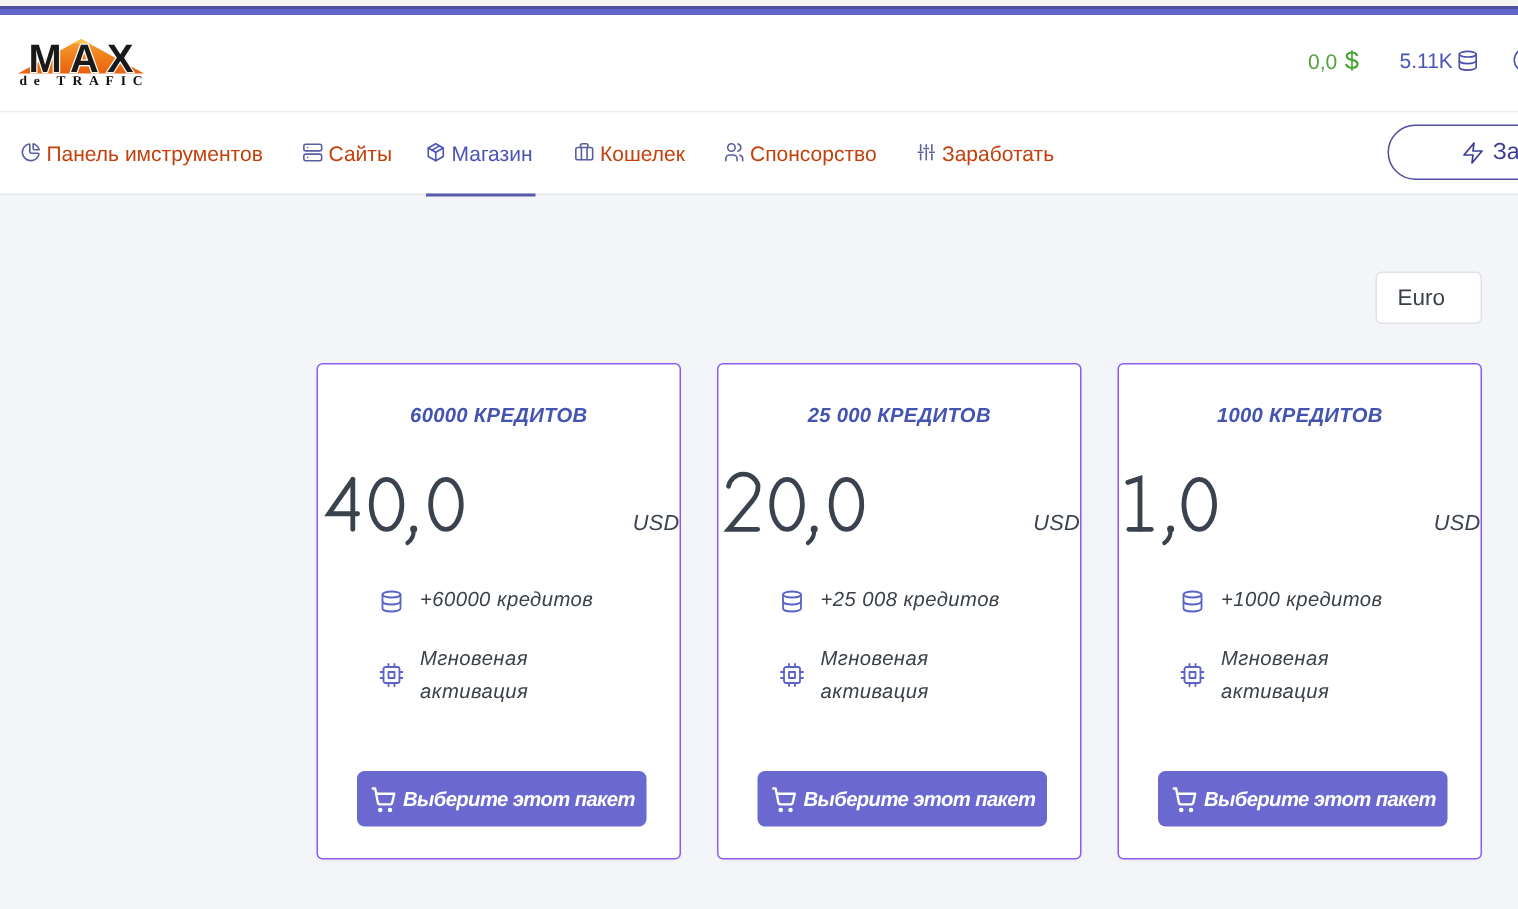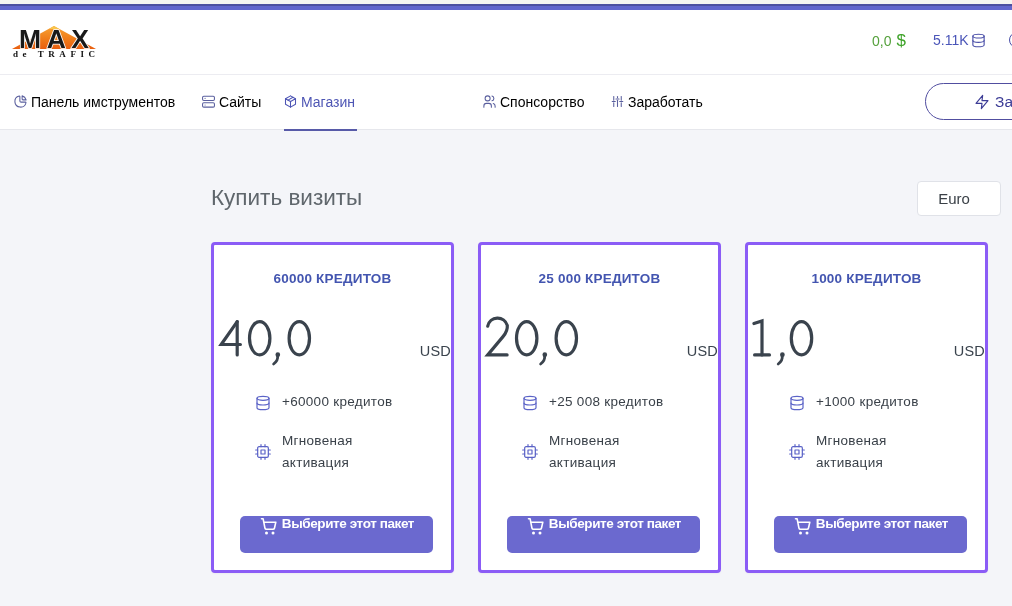--- a/index.html
+++ b/index.html
@@ -15,45 +15,45 @@
   
   #header { top:10px; left:0; width:1012px; height:65px; background:#ffffff; border-bottom:1px solid #ececf1; }
   #bal1 { top:31px; left:872px; font-size:14px; color:#55a13c; }
   #bal1 b { font-size:17px; font-weight:400; color:#3fa32a; margin-left:5px; }
   #bal2 { top:32px; left:933px; font-size:14px; color:#4a55b8; }
   #dbicon { top:33px; left:971px; }
   #fragment { top:32px; left:1009px; width:16px; height:16px; border:1.6px solid #4a4fa8; border-radius:50%; background:#fff; }
 
   
   #nav { top:75px; left:0; width:1012px; height:55px; background:#ffffff; border-bottom:1px solid #e6e7ec; }
-  .navitem { position:absolute; top:74px; height:55px; display:flex; align-items:center; gap:3px; font-size:14px; color:#000000; }
+  .navitem { position:absolute; top:74px; height:55px; display:flex; align-items:center; gap:3px; font-size:14px; color:#c2410c; }
   .navitem svg { stroke:#5a5f9e; }
   .navitem.active { color:#4d55b4; }
   .navitem.active svg { stroke:#4d55b4; }
   #underline { top:129px; left:284px; width:73px; height:2px; background:#575aa8; }
   #pill { top:83px; left:925px; width:200px; height:37px; border:1px solid #514ea0; border-radius:19px; background:#fff; display:flex; align-items:center; justify-content:center; gap:5px; padding-left:2px; font-size:15.5px; color:#3c3c96; }
 
   
   #h1 { top:185px; left:211px; font-size:22.5px; color:#5f666c; }
-  #euro { top:181px; left:917px; width:84px; height:35px; background:#fff; border:1px solid #e0e2e8; border-radius:4px; display:flex; align-items:center; justify-content:center; padding-right:10px; font-size:15px; color:#3a4047; }
+  #euro { top:181px; left:917px; width:71px; height:35px; background:#fff; border:1px solid #e0e2e8; border-radius:4px; display:flex; align-items:center; justify-content:center; padding-right:10px; font-size:15px; color:#3a4047; }
 
   #cards { top:242px; left:211px; width:777px; display:flex; gap:24px; }
-  .card { position:relative; flex:1; height:331px; background:#fff; border:3px solid #8b5cf6; border-radius:4px; box-shadow:0 1px 2px rgba(30,30,60,0.04); }
+  .card { position:relative; flex:1; height:331px; background:#fff; border:1px solid #8b5cf6; border-radius:4px; box-shadow:0 1px 2px rgba(30,30,60,0.04);font-style:italic; }
   .ctitle { position:absolute; left:0; right:0; text-align:center; font-size:13.5px; font-weight:700; letter-spacing:0.2px; color:#4355b0; }
   .ctitle { top:26px; }
   .cprice { position:absolute; top:75px; left:4.5px; right:0; display:flex; align-items:flex-end; justify-content:space-between; }
   .cprice svg { overflow:visible; }
   .usd { font-size:14.5px; color:#3a434d; letter-spacing:0.2px; margin-bottom:5.9px; margin-left:0; line-height:1.15; }
   .feat-icon { position:absolute; left:41px; }
   .feat-text { position:absolute; left:68px; font-size:13.5px; letter-spacing:0.3px; line-height:22px; color:#3a4149; }
   .row1-icon { top:149.5px; }
   .row1-text { top:146.4px; }
   .row2-icon { top:199.1px; }
   .row2-text { top:185.2px; }
-  .cbtn { position:absolute; left:26.3px; top:271.3px; width:192.3px; height:36.8px; background:#6b69cf; border-radius:5px; display:flex; justify-content:center; gap:3px; color:#fff; font-size:13.5px; font-weight:700; letter-spacing:-0.4px; }
+  .cbtn { position:absolute; left:26.3px; top:271.3px; width:192.3px; height:36.8px; background:#6b69cf; border-radius:5px; display:flex; align-items:center; justify-content:center; gap:3px; color:#fff; font-size:13.5px; font-weight:700; letter-spacing:-0.4px; }
 </style>
 </head>
 <body>
 <div id="page">
   <div class="abs" id="strip0"></div>
   <div class="abs" id="stripbar"></div>
 
   <div class="abs" id="header"></div>
   <svg class="abs" id="logo" style="top:19px;left:12px;" width="84" height="40" viewBox="0 0 84 40">
     <defs>
@@ -98,20 +98,29 @@
   <div class="abs navitem active" style="left:283px;">
     <svg width="15" height="15" viewBox="0 0 24 24" fill="none" stroke-width="1.7" stroke-linecap="round" stroke-linejoin="round">
         <path d="M12 3l8 4.5v9L12 21l-8-4.5v-9L12 3"></path>
         <path d="M12 12l8-4.5"></path>
         <path d="M12 12v9"></path>
         <path d="M12 12L4 7.5"></path>
         <path d="M16 5.25L8 9.75"></path>
       </svg>
     <span>Магазин</span>
   </div>
+  <div class="abs navitem" style="left:382px;">
+    <svg width="15" height="15" viewBox="0 0 24 24" fill="none" stroke-width="1.7" stroke-linecap="round" stroke-linejoin="round">
+        <rect x="3" y="7" width="18" height="13" rx="2"></rect>
+        <path d="M8 7V5a2 2 0 0 1 2-2h4a2 2 0 0 1 2 2v2"></path>
+        <path d="M9 7v13"></path>
+        <path d="M15 7v13"></path>
+      </svg>
+    <span>Кошелек</span>
+  </div>
   <div class="abs navitem" style="left:482px;">
     <svg width="15" height="15" viewBox="0 0 24 24" fill="none" stroke-width="1.7" stroke-linecap="round" stroke-linejoin="round">
         <circle cx="9" cy="7" r="4"></circle>
         <path d="M3 21v-2a4 4 0 0 1 4-4h4a4 4 0 0 1 4 4v2"></path>
         <path d="M16 3.13a4 4 0 0 1 0 7.75"></path>
         <path d="M21 21v-2a4 4 0 0 0-3-3.85"></path>
       </svg>
     <span>Спонсорство</span>
   </div>
   <div class="abs navitem" style="left:610px;">
@@ -129,21 +138,20 @@
     <span>Заработать</span>
   </div>
   <div class="abs" id="underline"></div>
   <div class="abs" id="pill">
     <svg width="16" height="16" viewBox="0 0 24 24" fill="none" stroke="#3c3c96" stroke-width="1.7" stroke-linecap="round" stroke-linejoin="round">
         <polygon points="13 2 3 14 12 14 11 22 21 10 12 10 13 2"></polygon>
       </svg>
     <span>Заработать</span>
   </div>
 
-  <div class="abs" id="h1">Купить визиты</div>
   <div class="abs" id="euro">Euro</div>
 
   <div class="abs" id="cards">
     <div class="card">
       <div class="ctitle">60000 КРЕДИТОВ</div>
       <div class="cprice">
           <svg width="93" height="46" viewBox="0 0 93 46" fill="none" stroke="#3a434d" stroke-width="3.2" stroke-linecap="round">
             <path d="M18.2 1.6 L2.2 24.5 H21.4"></path>
             <path d="M18.2 1.6 V34.9"></path>
             <ellipse cx="40.7" cy="18.25" rx="10.2" ry="16.65"></ellipse>

